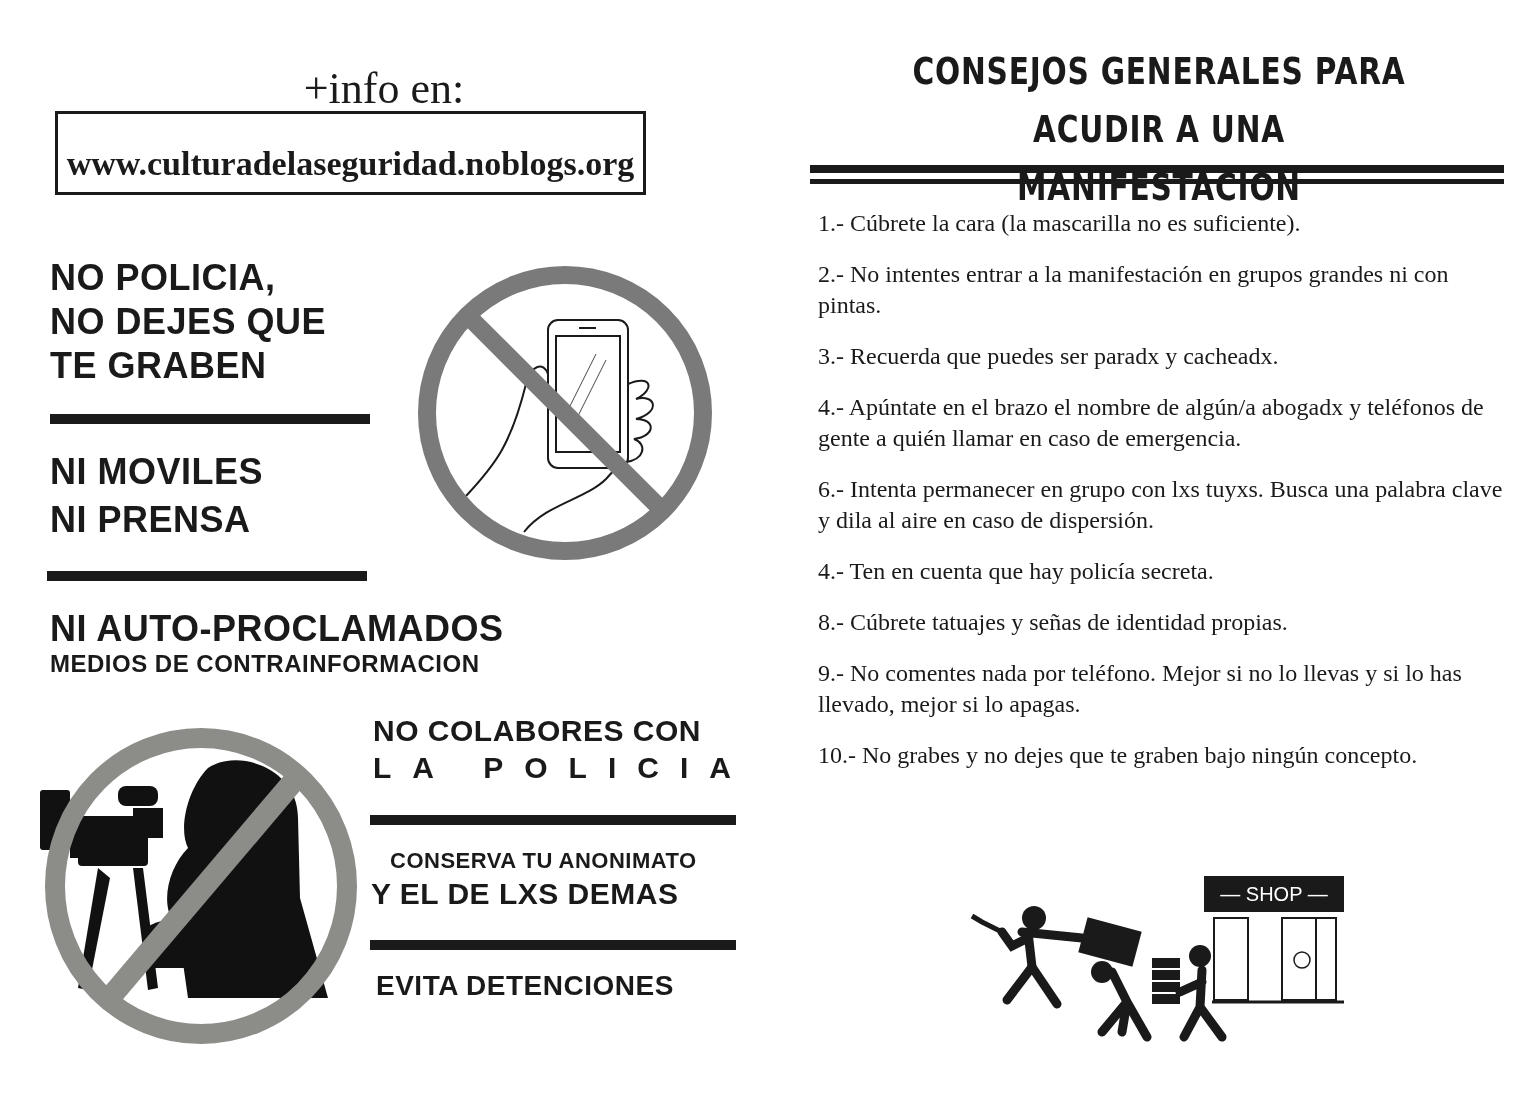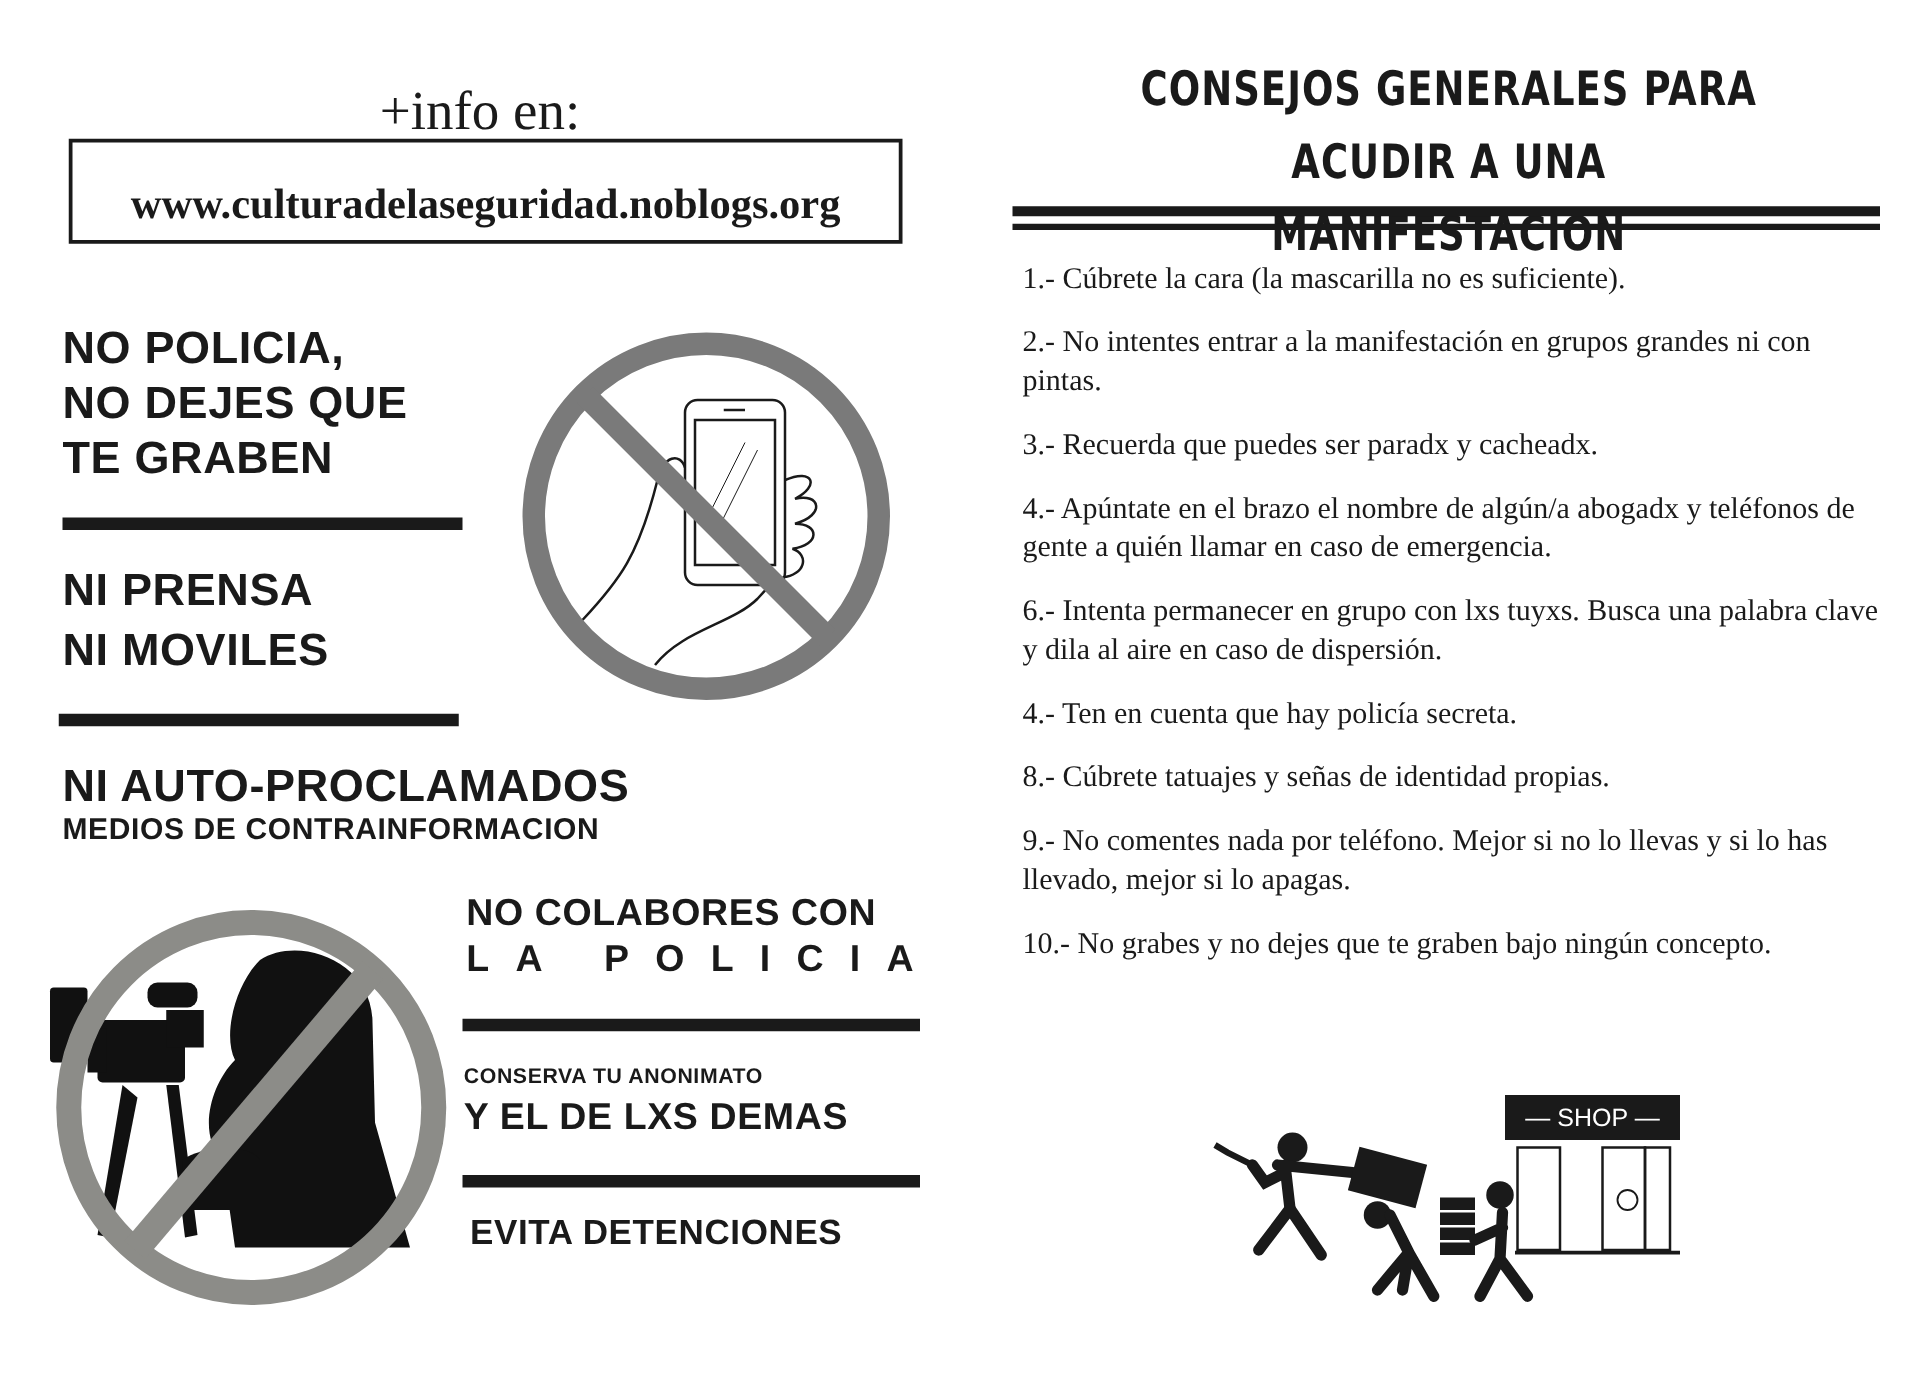--- a/index.html
+++ b/index.html
@@ -3,21 +3,21 @@
 <meta charset="utf-8">
 <style>
   html, body { margin:0; padding:0; background:#ffffff; }
   body { width:1536px; height:1098px; position:relative; overflow:hidden; color:#1a1a1a; }
   .abs { position:absolute; }
   .serif { font-family: "Liberation Serif", "DejaVu Serif", serif; margin-top: 21px; }
   .heavy { font-family: "Liberation Sans", "DejaVu Sans", sans-serif; font-weight:900; letter-spacing:0.5px; }
 
   
   #info-label { left:0; width:768px; top:42px; text-align:center; font-size:44px; }
-  #url-box { left:55px; top:111px; width:667px; height:84px; border:3px solid #1a1a1a; box-sizing:border-box;
+  #url-box { left:55px; top:111px; width:591px; height:84px; border:3px solid #1a1a1a; box-sizing:border-box;
              display:flex; align-items:center; justify-content:center; }
   #url-text { font-size:34px; font-weight:bold; }
 
   .bar { background:#1a1a1a; height:10px; }
   .h-big { font-size:36px; line-height:44px; transform:scaleX(1.0); transform-origin:left; }
 
   #block1 { left:50px; top:256px; }
   #bar1 { left:50px; top:414px; width:320px; }
   #block2 { left:50px; top:448px; }
   #bar2 { left:47px; top:571px; width:320px; }
@@ -25,21 +25,21 @@
   #block3 .sub { font-size:24px; line-height:26px; }
 
   #phone-sign { left:416px; top:264px; width:298px; height:298px; }
   #camera-sign { left:38px; top:728px; width:320px; height:316px; }
 
   #block4 { left:373px; top:713px; width:362px; }
   #block4 .l1 { font-size:30px; line-height:36px; white-space:nowrap; }
   #block4 .l2 { font-size:30px; line-height:38px; letter-spacing:21px; white-space:nowrap; }
   #bar3 { left:370px; top:815px; width:366px; }
   #block5 { left:371px; top:846px; }
-  #block5 .a { font-size:17px; line-height:30px; white-space:nowrap; }
+  #block5 .a { font-size:22px; line-height:30px; white-space:nowrap;margin-left:19px; }
   #block5 .b { font-size:30px; line-height:36px; white-space:nowrap; }
   #bar4 { left:370px; top:940px; width:366px; }
   #block6 { left:376px; top:970px; font-size:28px; white-space:nowrap; }
 
   
   #right-title { left:810px; width:698px; top:42px; text-align:center; font-size:38px; line-height:58px;
                  font-family:"DejaVu Sans", sans-serif; font-weight:bold; letter-spacing:1px;
                  transform:scaleX(0.78); transform-origin:center top; }
   #rbar1 { left:810px; top:165px; width:694px; height:8px; }
   #rbar2 { left:810px; top:179px; width:694px; height:5px; }
@@ -58,22 +58,22 @@
 </div>
 
 <div id="block1" class="abs heavy">
   <div class="h-big">NO POLICIA,</div>
   <div class="h-big">NO DEJES QUE</div>
   <div class="h-big">TE GRABEN</div>
 </div>
 <div id="bar1" class="abs bar"></div>
 
 <div id="block2" class="abs heavy">
+  <div class="h-big" style="line-height:48px">NI MOVILES</div>
   <div class="h-big" style="line-height:48px">NI PRENSA</div>
-  <div class="h-big" style="line-height:48px">NI MOVILES</div>
 </div>
 <div id="bar2" class="abs bar"></div>
 
 <div id="block3" class="abs heavy">
   <div class="h-big">NI AUTO-PROCLAMADOS</div>
   <div class="sub">MEDIOS DE CONTRAINFORMACION</div>
 </div>
 
 <svg id="phone-sign" class="abs" viewBox="0 0 298 298">
   <g fill="none" stroke="#1a1a1a" stroke-width="2">

